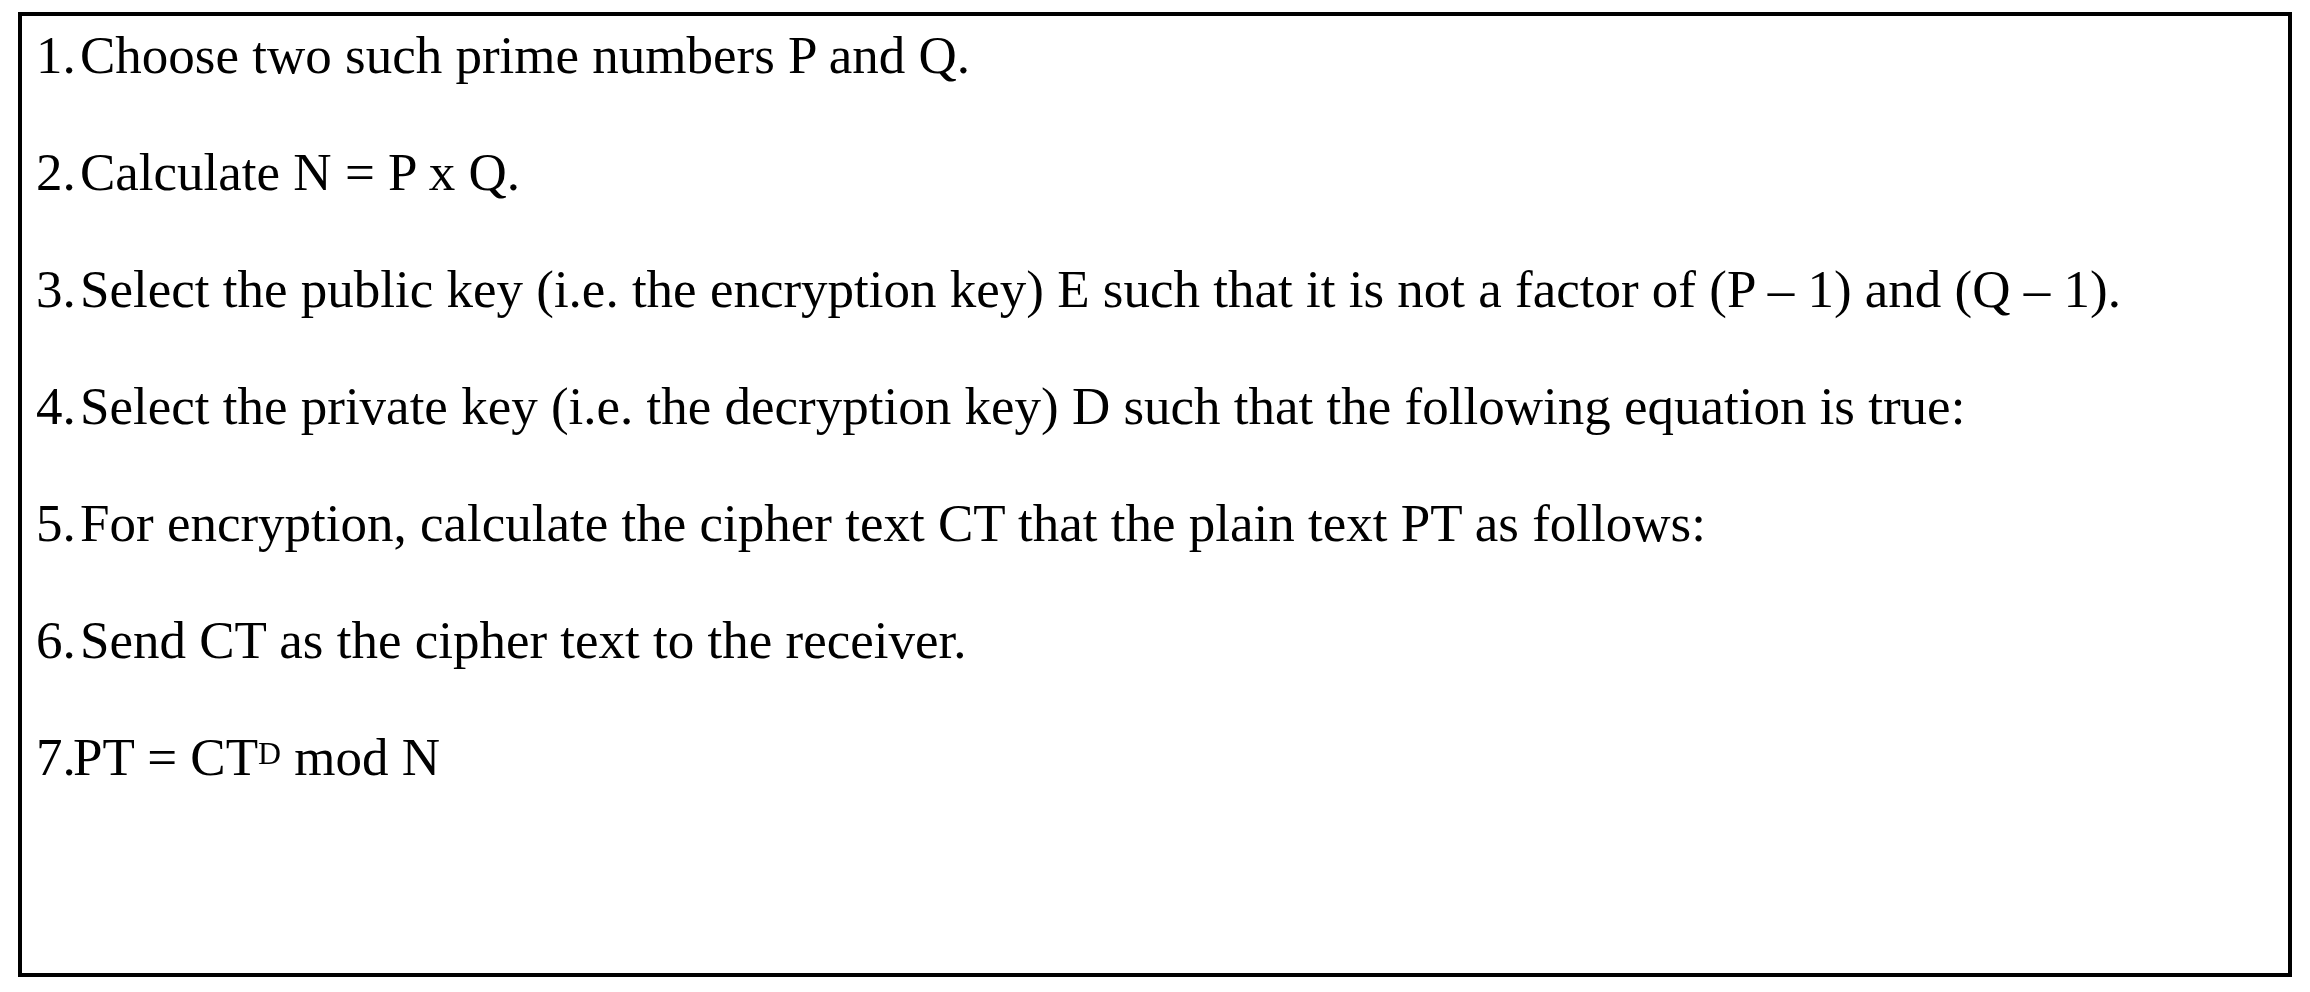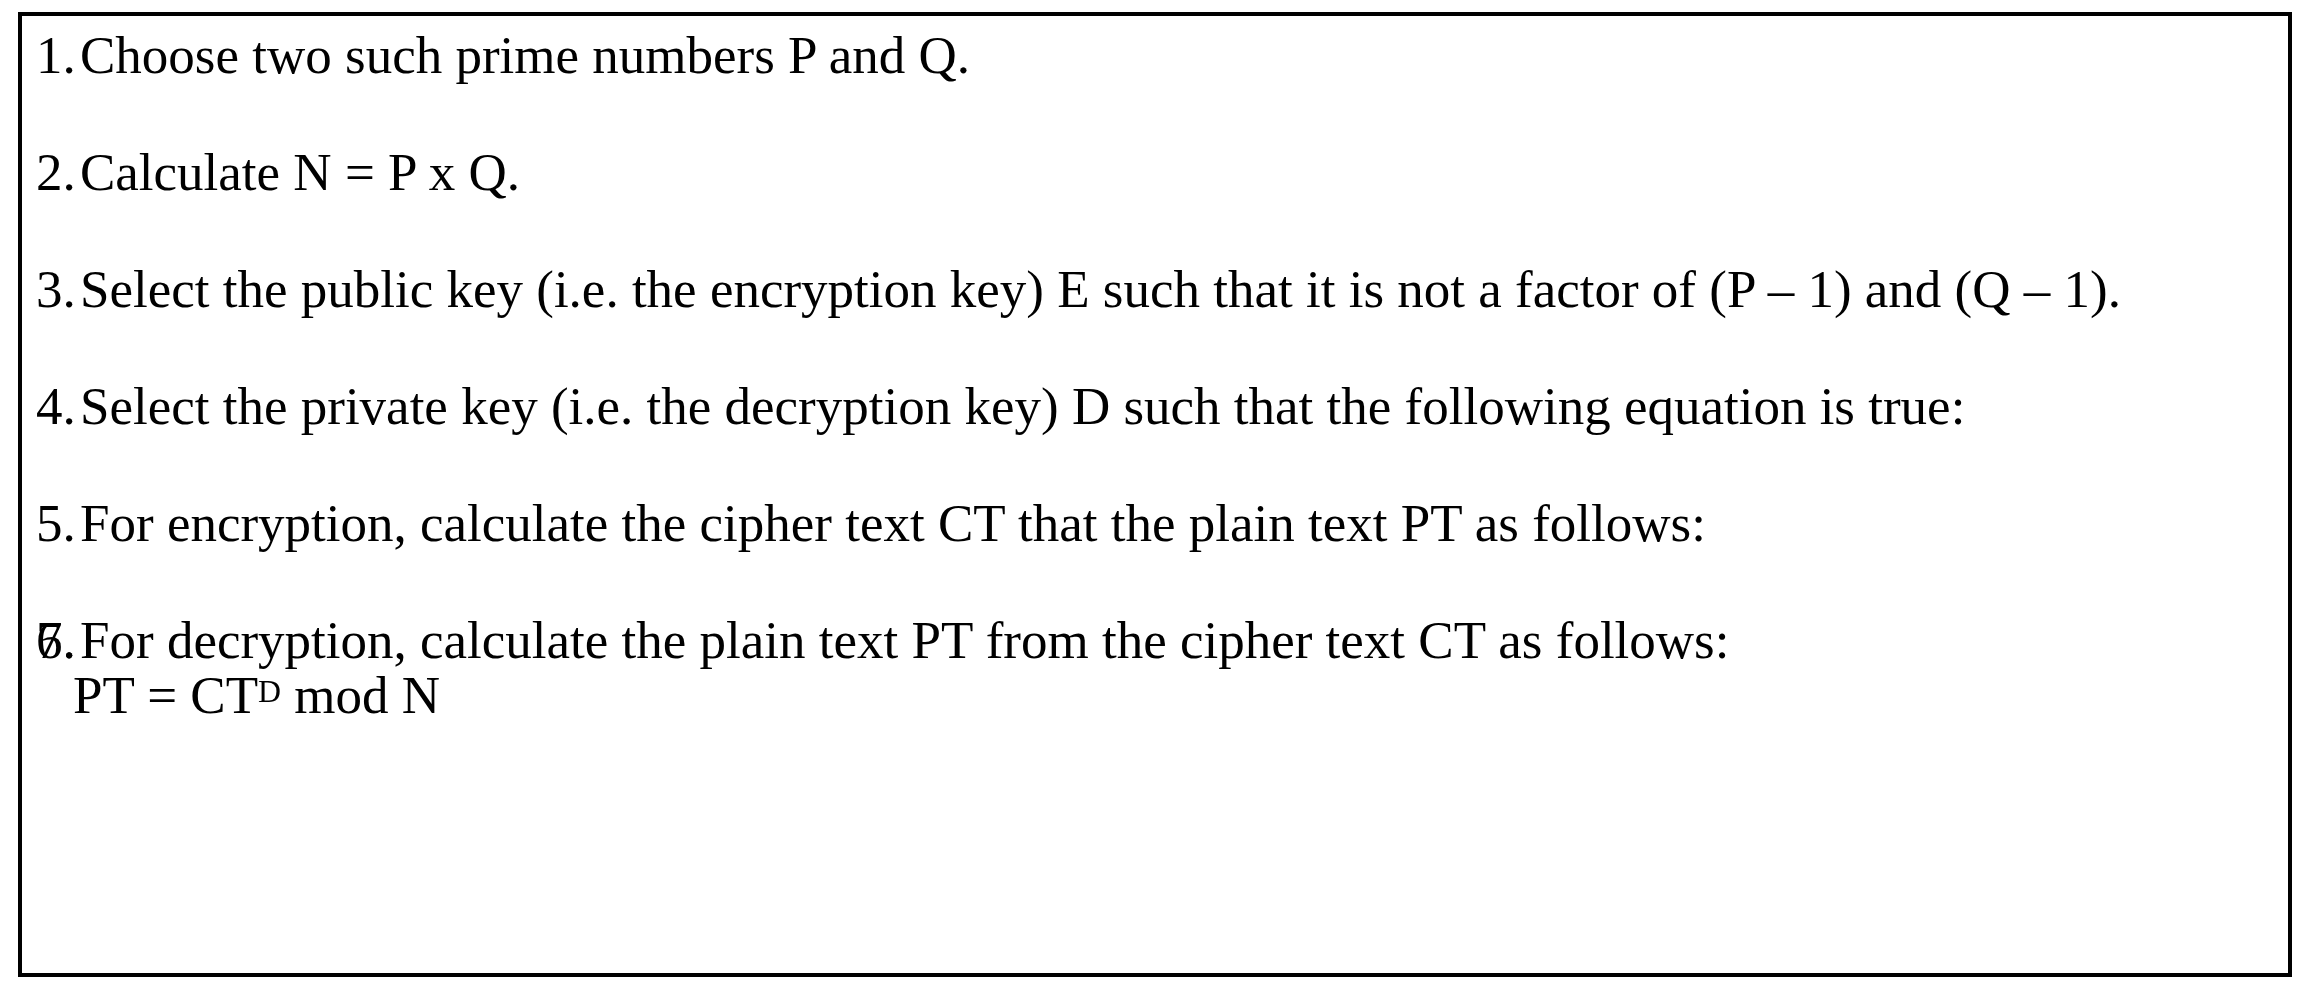--- a/index.html
+++ b/index.html
@@ -75,22 +75,22 @@
       <span class="step-text">Select the private key (i.e. the decryption key) D such that the following equation is true:</span>
     </div>
 
     <div class="step">
       <span class="step-number">5.</span>
       <span class="step-text">For encryption, calculate the cipher text CT that the plain text PT as follows:</span>
     </div>
 
     <div class="step">
       <span class="step-number">6.</span>
+      <span class="step-text">Send CT as the cipher text to the receiver.</span>
     </div>
 
     <div class="step">
       <span class="step-number">7.</span>
-      <span class="step-text">For decryption, calculate the plain text PT from the cipher text CT as follows:</span>
       <div class="formula"><span>PT = CT</span><sup>D</sup> <span>mod N</span></div>
     </div>
 
   </div>
 </div>
 
 </body></html>

